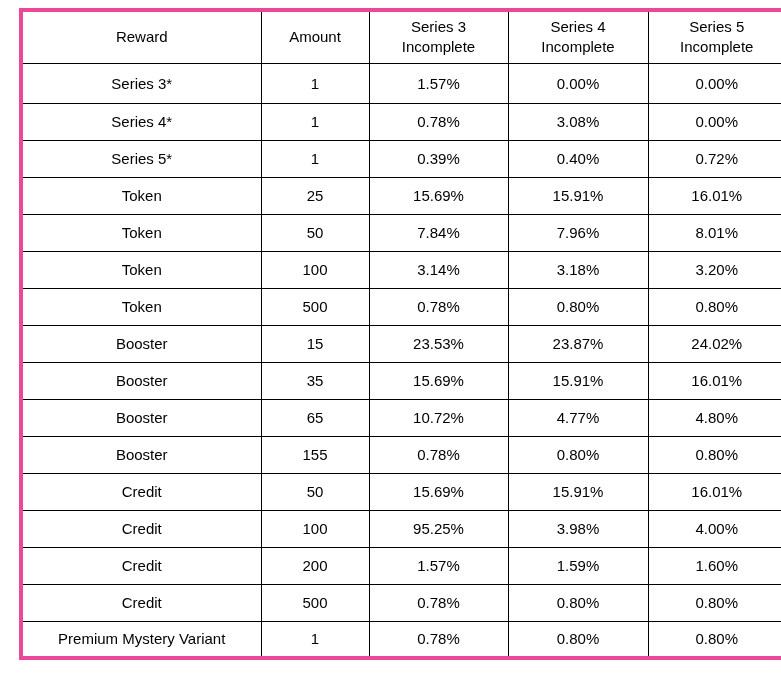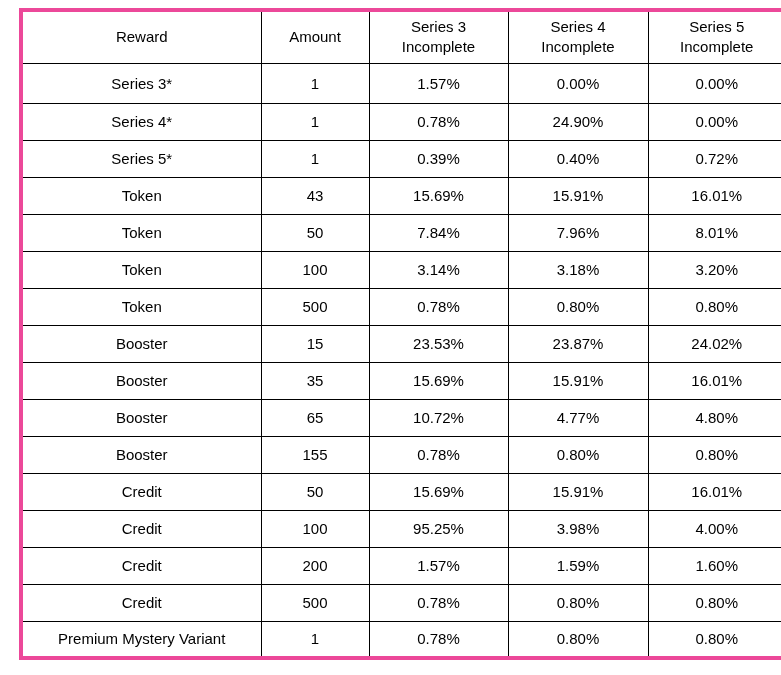--- a/index.html
+++ b/index.html
@@ -84,33 +84,33 @@
           <td>Series 3*</td>
           <td>1</td>
           <td>1.57%</td>
           <td>0.00%</td>
           <td>0.00%</td>
         </tr>
         <tr>
           <td>Series 4*</td>
           <td>1</td>
           <td>0.78%</td>
-          <td>24.90%</td>
+          <td>3.08%</td>
           <td>0.00%</td>
         </tr>
         <tr>
           <td>Series 5*</td>
           <td>1</td>
           <td>0.39%</td>
           <td>0.40%</td>
           <td>0.72%</td>
         </tr>
         <tr>
           <td>Token</td>
-          <td>43</td>
+          <td>25</td>
           <td>15.69%</td>
           <td>15.91%</td>
           <td>16.01%</td>
         </tr>
         <tr>
           <td>Token</td>
           <td>50</td>
           <td>7.84%</td>
           <td>7.96%</td>
           <td>8.01%</td>

